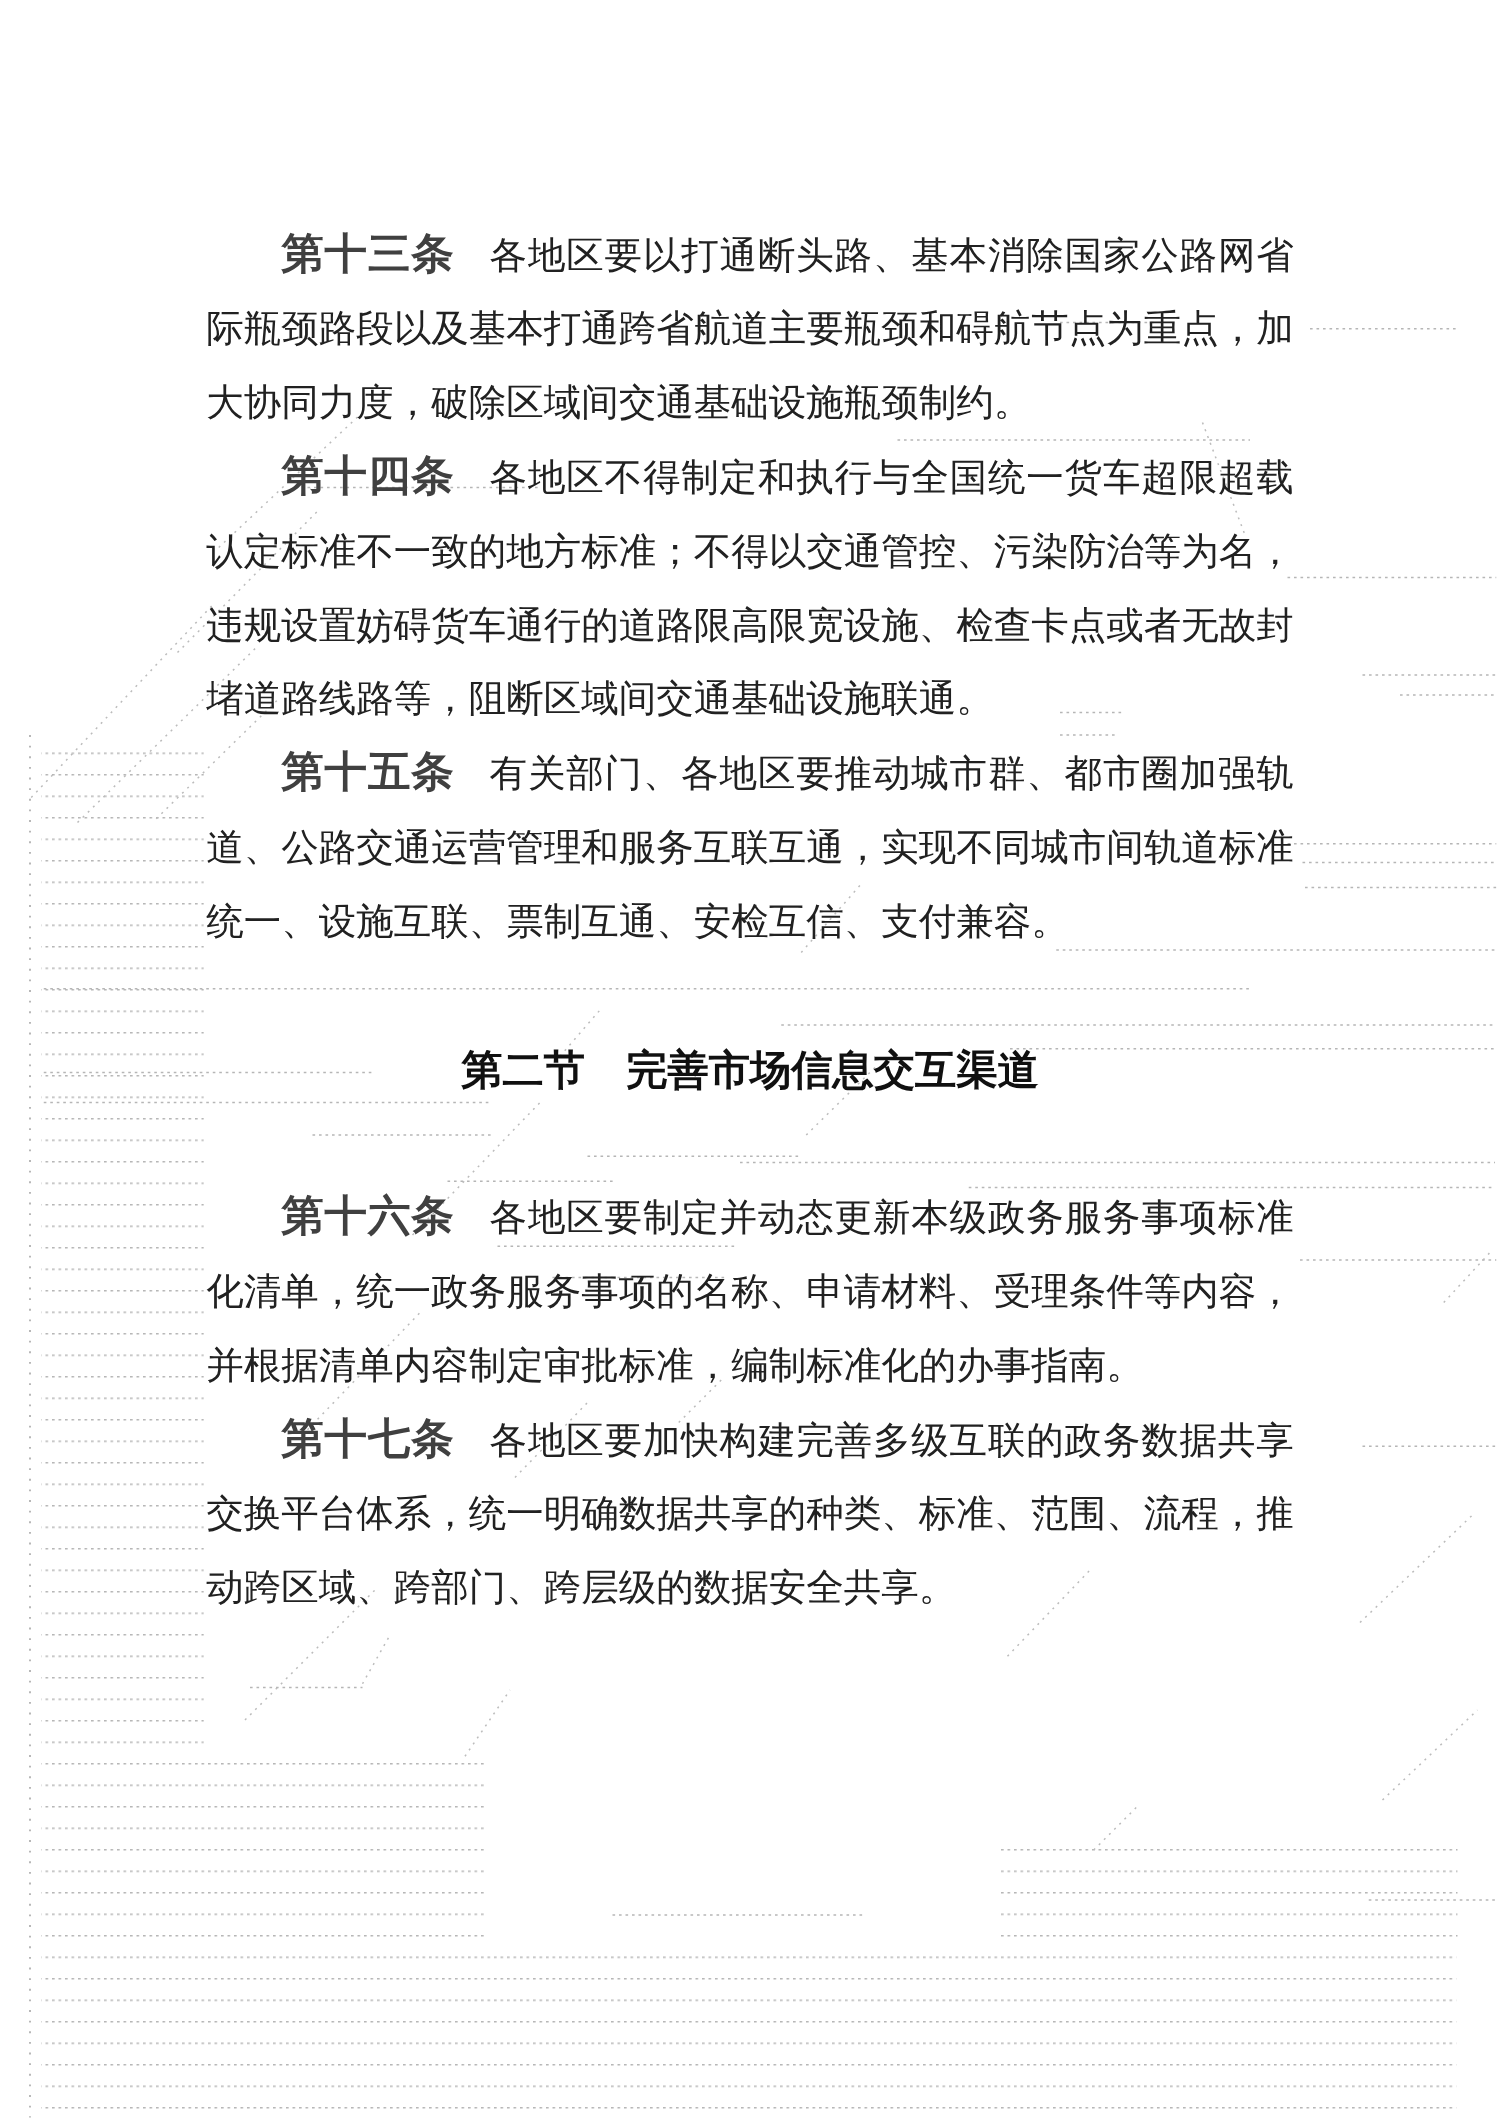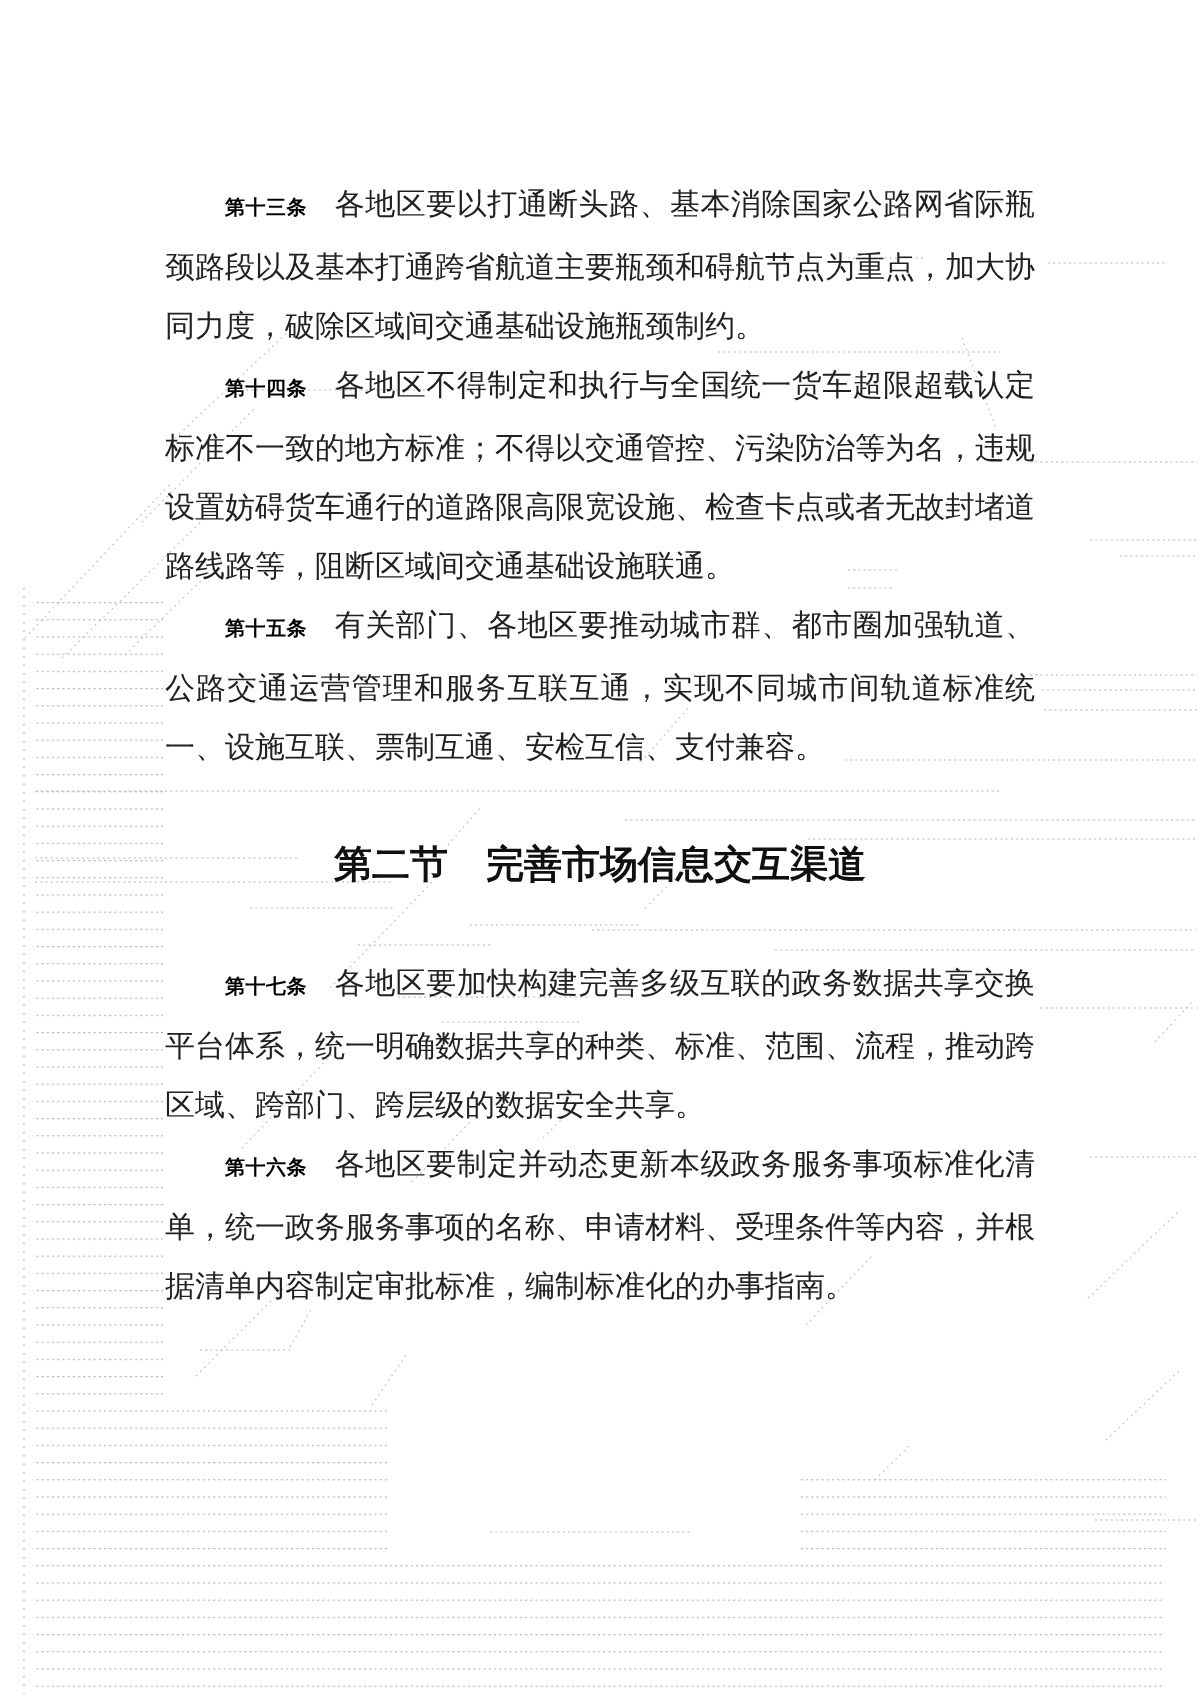--- a/index.html
+++ b/index.html
@@ -31,29 +31,29 @@
     color:#212121;
     text-align:justify;
     text-justify:inter-ideograph;
     text-indent:2em;
     letter-spacing:0;
     word-break:break-all;
   }
   .art-label{
     font-family:"Liberation Sans","DejaVu Sans",sans-serif;
     font-weight:bold;
-    font-size:20px;
-    color:#000000;
+    font-size:34px;
+    color:#404040;
     margin-right:28px;
   }
   h2.section{
     margin:59px 0;
     font-family:"Liberation Sans","DejaVu Sans",sans-serif;
     font-weight:bold;
-    font-size:38px;
+    font-size:33px;
     line-height:59px;
     color:#101010;
     text-align:center;
     text-indent:0;
   }
 </style>
 </head>
 <body>
 
 <div class="page">
@@ -136,19 +136,19 @@
   <div class="page-text">
 
     <p class="article"><span class="art-label">第十三条</span><span>各地区要以打通断头路、基本消除国家公路网省际瓶颈路段以及基本打通跨省航道主要瓶颈和碍航节点为重点，加大协同力度，破除区域间交通基础设施瓶颈制约。</span></p>
 
     <p class="article"><span class="art-label">第十四条</span><span>各地区不得制定和执行与全国统一货车超限超载认定标准不一致的地方标准；不得以交通管控、污染防治等为名，违规设置妨碍货车通行的道路限高限宽设施、检查卡点或者无故封堵道路线路等，阻断区域间交通基础设施联通。</span></p>
 
     <p class="article"><span class="art-label">第十五条</span><span>有关部门、各地区要推动城市群、都市圈加强轨道、公路交通运营管理和服务互联互通，实现不同城市间轨道标准统一、设施互联、票制互通、安检互信、支付兼容。</span></p>
 
     <h2 class="section">第二节　完善市场信息交互渠道</h2>
 
+    <p class="article"><span class="art-label">第十六条</span><span>各地区要制定并动态更新本级政务服务事项标准化清单，统一政务服务事项的名称、申请材料、受理条件等内容，并根据清单内容制定审批标准，编制标准化的办事指南。</span></p>
+
     <p class="article"><span class="art-label">第十七条</span><span>各地区要加快构建完善多级互联的政务数据共享交换平台体系，统一明确数据共享的种类、标准、范围、流程，推动跨区域、跨部门、跨层级的数据安全共享。</span></p>
-
-    <p class="article"><span class="art-label">第十六条</span><span>各地区要制定并动态更新本级政务服务事项标准化清单，统一政务服务事项的名称、申请材料、受理条件等内容，并根据清单内容制定审批标准，编制标准化的办事指南。</span></p>
 
 
   </div>
 </div>
 
 </body></html>

